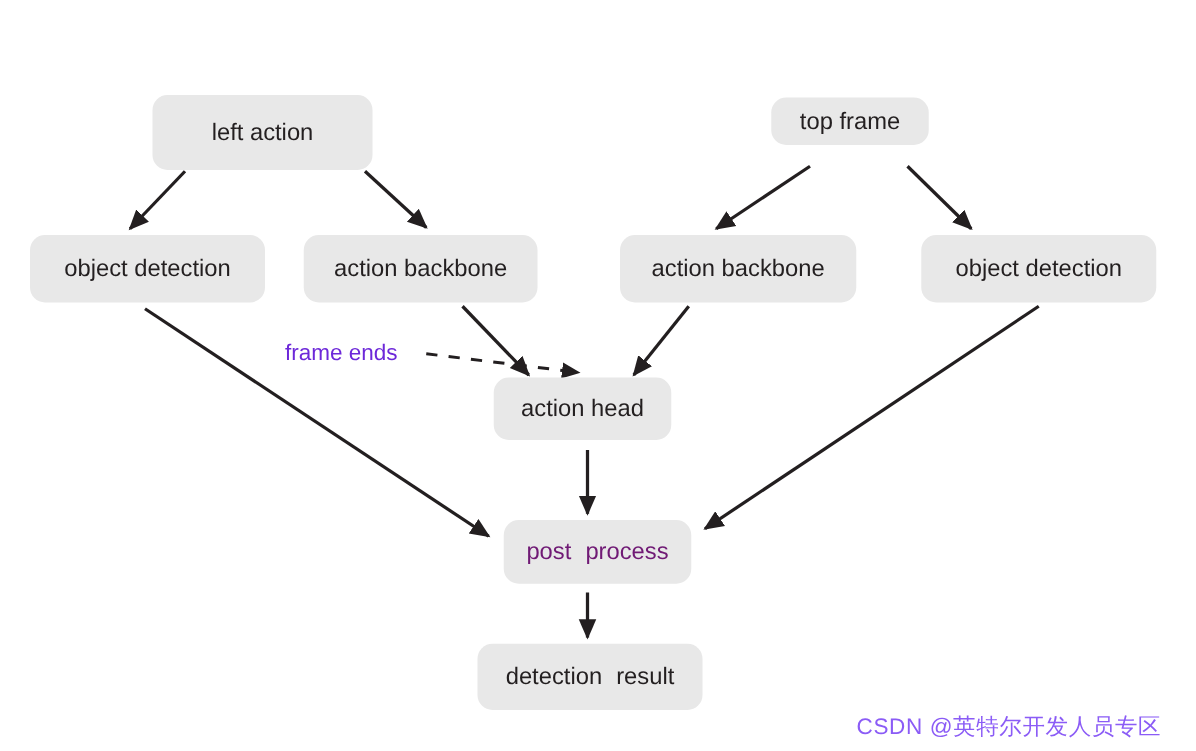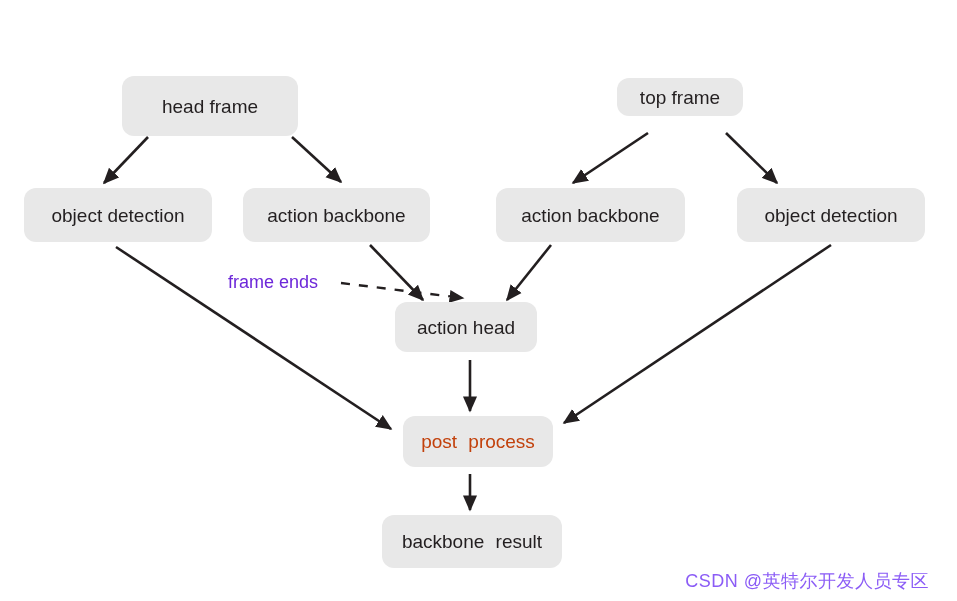--- a/index.html
+++ b/index.html
@@ -83,28 +83,28 @@
         <line x1="551" y1="245" x2="507" y2="300" marker-end="url(#arrowhead)" stroke="#231f20"></line>
         <line x1="341" y1="283" x2="463" y2="298" marker-end="url(#arrowhead)" stroke="#231f20" stroke-dasharray="9 9" stroke-width="2.4"></line>
         <line x1="116" y1="247" x2="391" y2="429" marker-end="url(#arrowhead)" stroke="#231f20"></line>
         <line x1="831" y1="245" x2="564" y2="423" marker-end="url(#arrowhead)" stroke="#231f20"></line>
         <line x1="470" y1="360" x2="470" y2="411" marker-end="url(#arrowhead)" stroke="#231f20"></line>
         <line x1="470" y1="474" x2="470" y2="510" marker-end="url(#arrowhead)" stroke="#231f20"></line>
       </g>
   </svg>
 
   <div id="node-layer">
-      <div class="node" style="left: 122px; top: 76px; width: 176px; height: 60px; background: rgb(232, 232, 232); color: rgb(35, 31, 32);">head frame</div>
+      <div class="node" style="left: 122px; top: 76px; width: 176px; height: 60px; background: rgb(232, 232, 232); color: rgb(35, 31, 32);">left action</div>
       <div class="node" style="left: 617px; top: 78px; width: 126px; height: 38px; background: rgb(232, 232, 232); color: rgb(35, 31, 32);">top frame</div>
       <div class="node" style="left: 24px; top: 188px; width: 188px; height: 54px; background: rgb(232, 232, 232); color: rgb(35, 31, 32);">object detection</div>
       <div class="node" style="left: 243px; top: 188px; width: 187px; height: 54px; background: rgb(232, 232, 232); color: rgb(35, 31, 32);">action backbone</div>
       <div class="node" style="left: 496px; top: 188px; width: 189px; height: 54px; background: rgb(232, 232, 232); color: rgb(35, 31, 32);">action backbone</div>
       <div class="node" style="left: 737px; top: 188px; width: 188px; height: 54px; background: rgb(232, 232, 232); color: rgb(35, 31, 32);">object detection</div>
       <div class="node" style="left: 395px; top: 302px; width: 142px; height: 50px; background: rgb(232, 232, 232); color: rgb(35, 31, 32);">action head</div>
-      <div class="node wide-space" style="left: 403px; top: 416px; width: 150px; height: 51px; background: rgb(232, 232, 232); color: #c2410c;">post process</div>
-      <div class="node wide-space" style="left: 382px; top: 515px; width: 180px; height: 53px; background: rgb(232, 232, 232); color: rgb(35, 31, 32);">backbone result</div>
+      <div class="node wide-space" style="left: 403px; top: 416px; width: 150px; height: 51px; background: rgb(232, 232, 232); color: #701a75;">post process</div>
+      <div class="node wide-space" style="left: 382px; top: 515px; width: 180px; height: 53px; background: rgb(232, 232, 232); color: rgb(35, 31, 32);">detection result</div>
     </div>
   <div id="label-layer">
       <div class="edge-label" style="left: 228px; top: 272px;">frame ends</div>
     </div>
 
   <div id="watermark">CSDN @英特尔开发人员专区</div>
 </div>
 
 </body></html>

